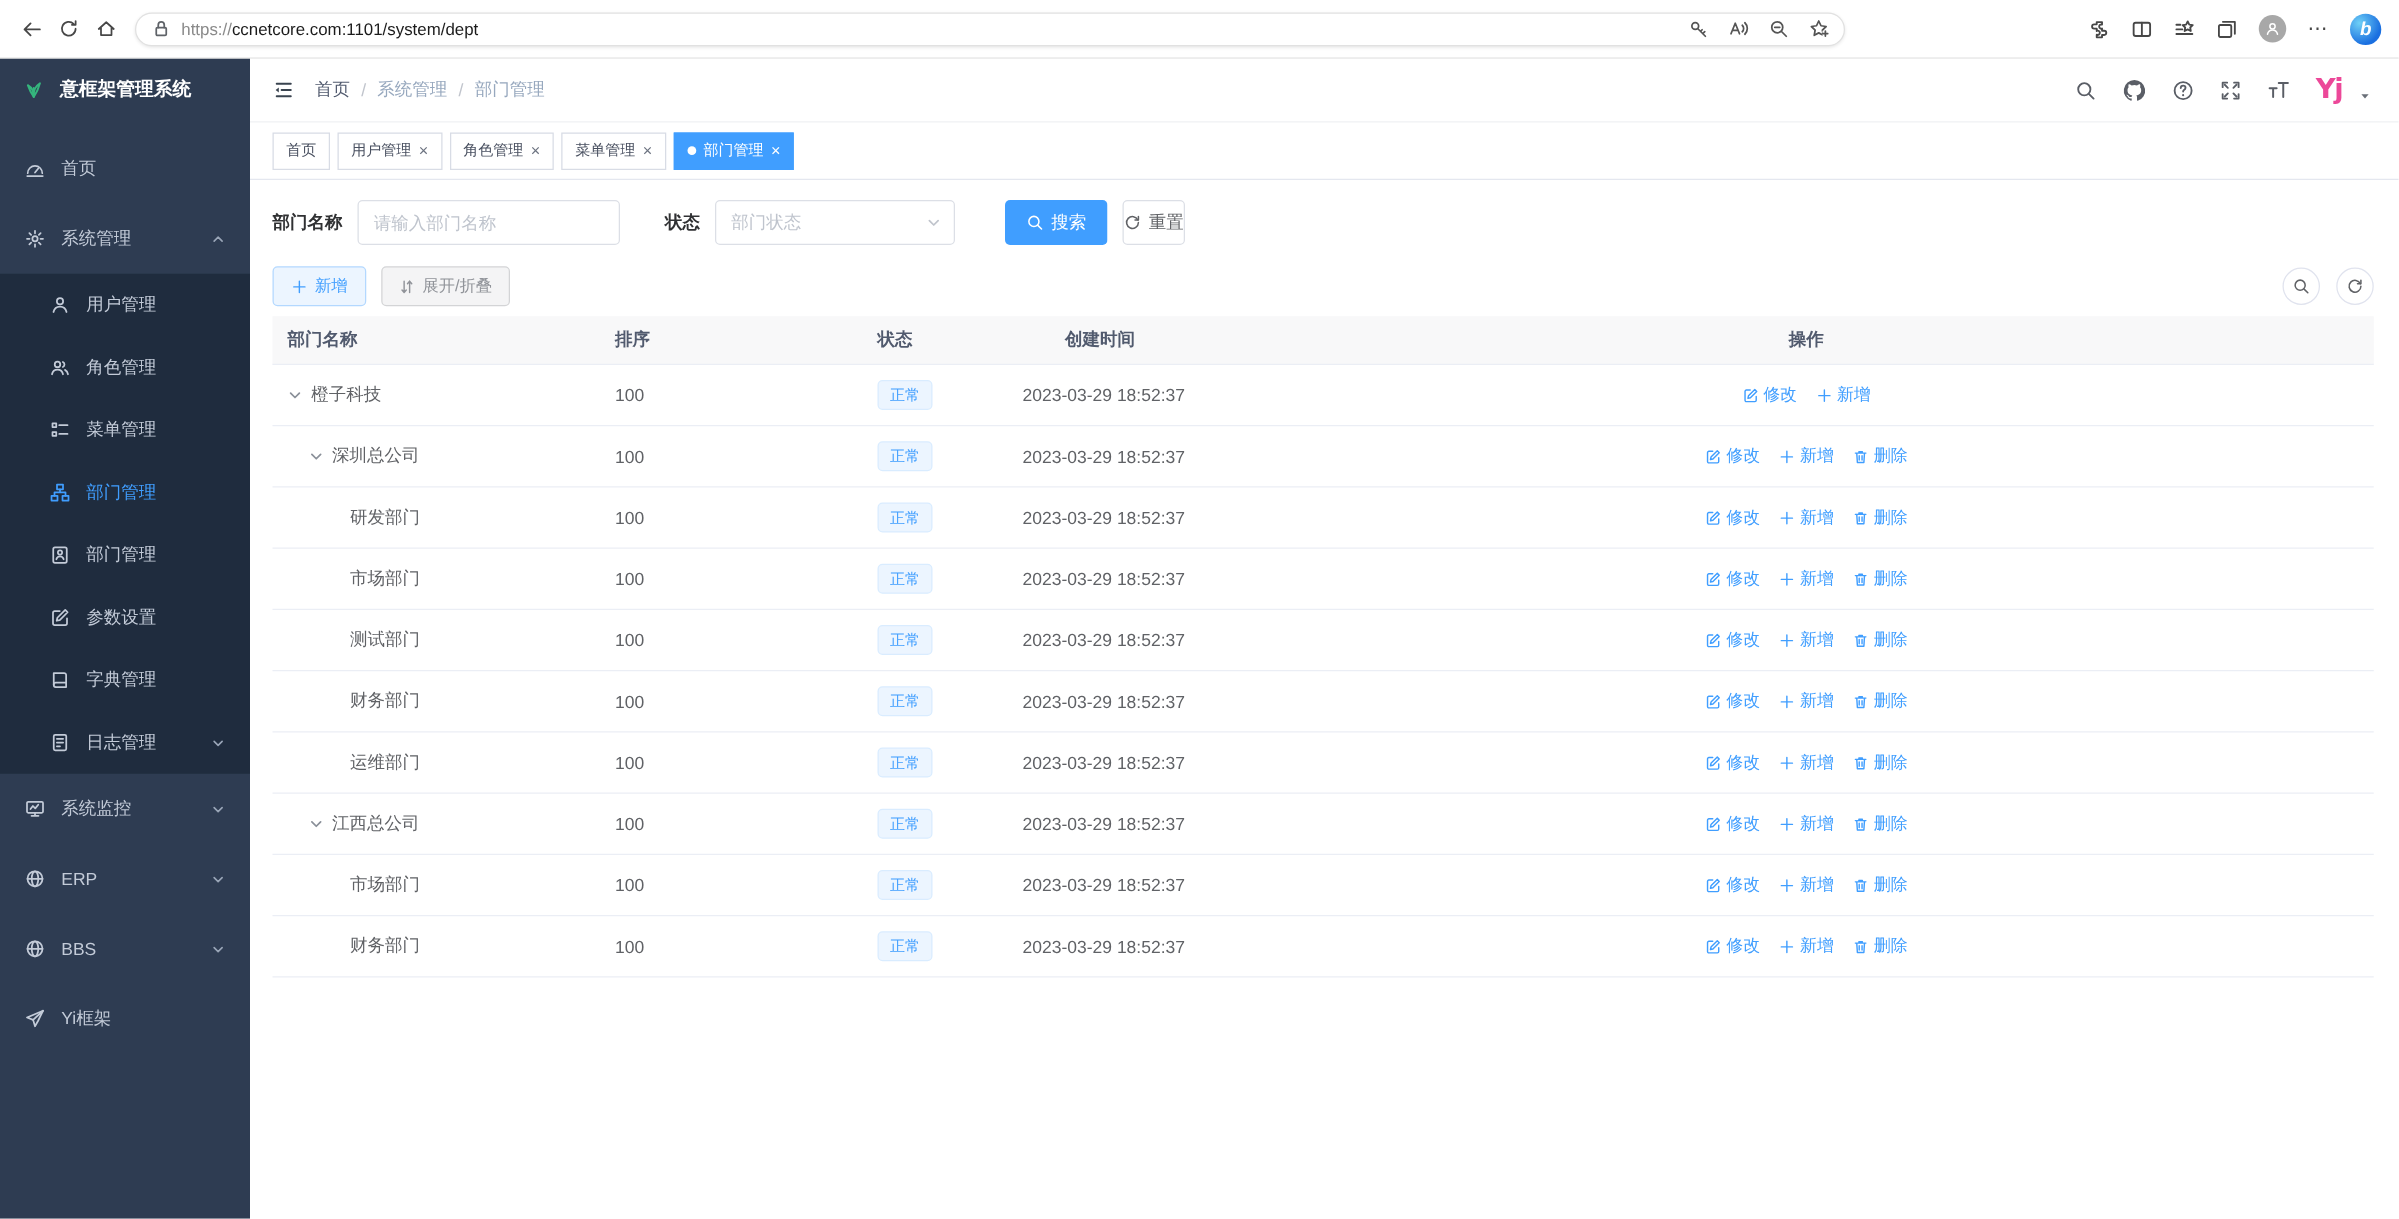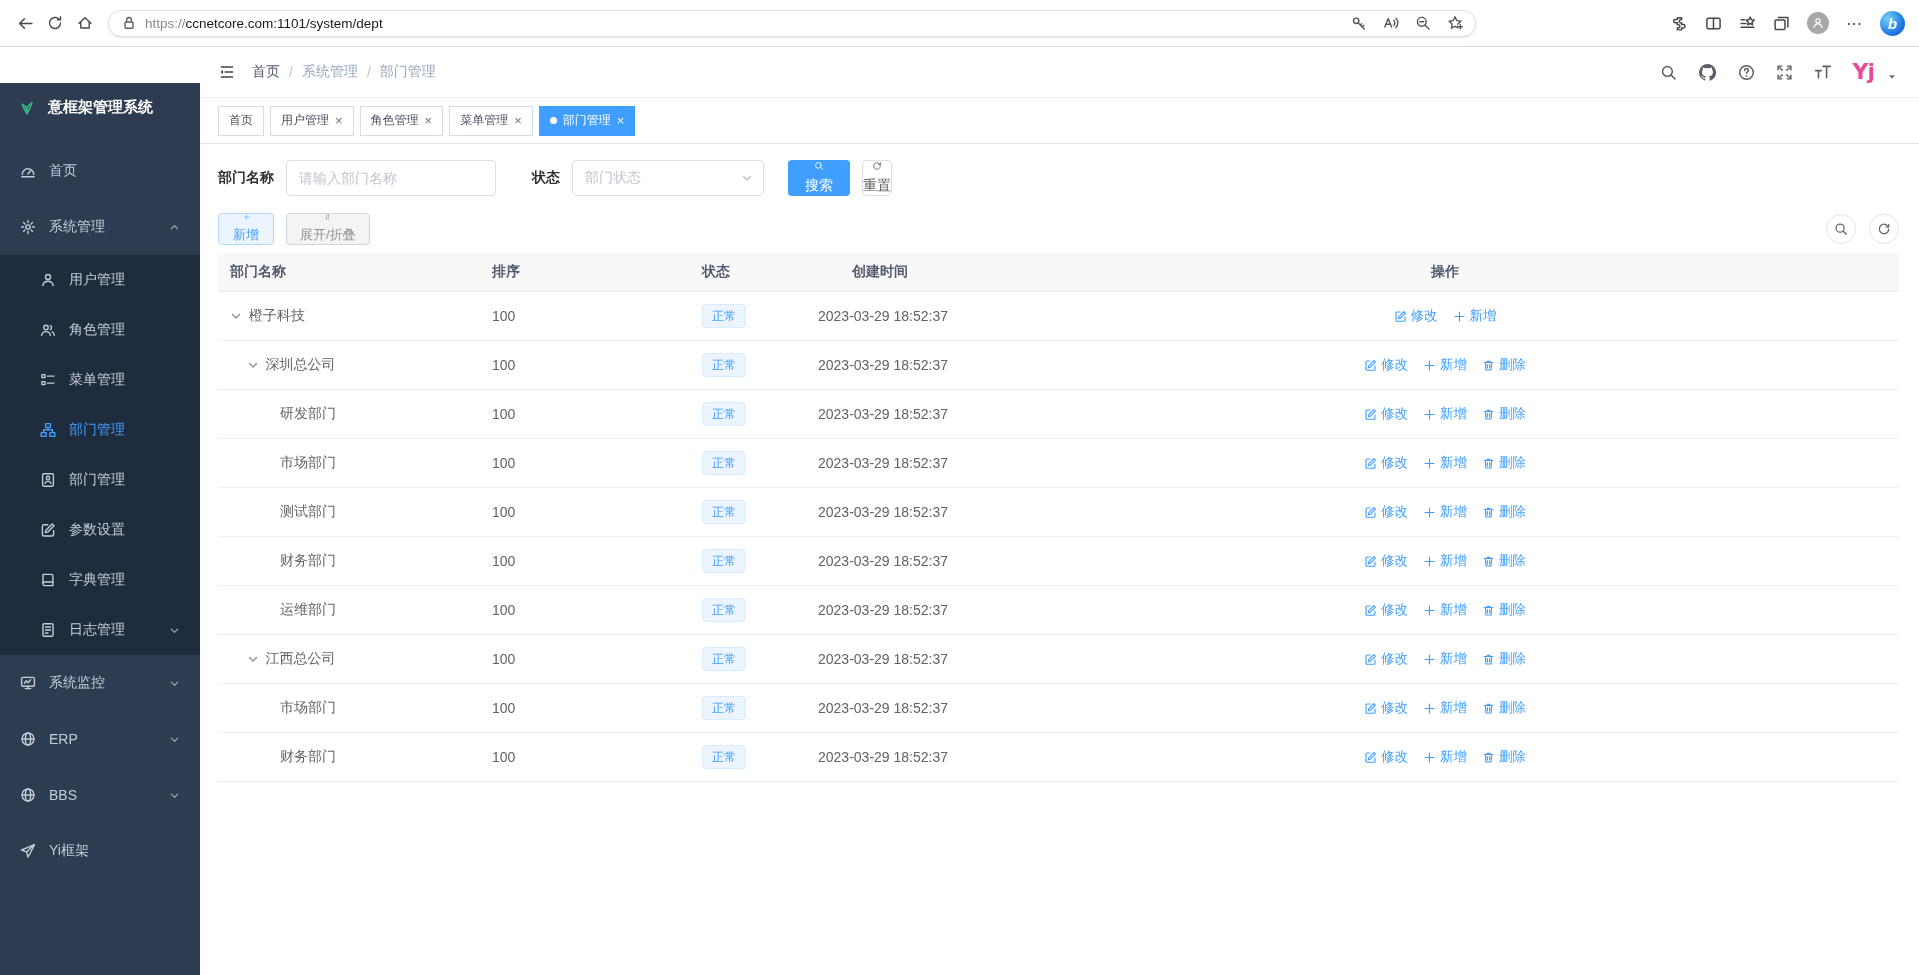--- a/index.html
+++ b/index.html
@@ -24,21 +24,21 @@
   .avatar-circ { width:22px; height:22px; border-radius:50%; background:#a8a8a8;
     display:flex; align-items:center; justify-content:center; color:#fff; }
   .copilot { width:25px; height:25px; border-radius:50%;
     background:radial-gradient(circle at 30% 30%, #6fd0f6, #1a6fe0 70%);
     color:#fff; font-weight:bold; font-style:italic; font-size:15px;
     display:flex; align-items:center; justify-content:center; }
   .more-dots { font-size:16px; color:#474747; letter-spacing:1px; }
 
   
   .app { flex:1; display:flex; min-height:0; }
-  .sidebar { width:200px; background:#2e3c52; color:#c3cbd8; flex:0 0 auto; overflow:hidden;margin-top:36px; }
+  .sidebar { width:200px; background:#2e3c52; color:#c3cbd8; flex:0 0 auto; overflow:hidden; }
   .logo { height:48px; display:flex; align-items:center; gap:10px; padding-left:16px;
     color:#fff; font-weight:bold; font-size:15px; }
   .menu { margin-top:12px; font-size:14px; }
   .mi { height:56px; display:flex; align-items:center; gap:13px; padding:0 20px; cursor:pointer; }
   .mi .chev-r { margin-left:auto; color:#9aa6b8; }
   .submenu { background:#1f2c3e; }
   .submenu .mi { height:50px; padding-left:40px; }
   .mi.active { color:#409eff; }
   .mi svg.ic { flex:0 0 auto; }
   .ic { width:16px; height:16px; }
@@ -70,26 +70,26 @@
   .dot { width:7px; height:7px; border-radius:50%; background:#fff; }
 
   
   .content { flex:1; padding:16px 20px 0 18px; min-height:0; }
   .filter-row { display:flex; align-items:center; height:36px; }
   .flabel { font-size:14px; font-weight:bold; color:#303133; margin-right:12px; }
   .txt-input { width:210px; height:36px; border:1px solid #dcdfe6; border-radius:4px;
     padding:0 12px; font-size:14px; color:#606266; outline:none; }
   .txt-input::placeholder { color:#bfc4cd; }
   .sel { width:192px; height:36px; border:1px solid #dcdfe6; border-radius:4px;
-    display:flex; align-items:center; padding:0 10px 0 12px; margin-right:24px;
+    display:flex; align-items:center; padding:0 10px 0 12px; margin-right:40px;
     font-size:14px; color:#bfc4cd; cursor:pointer; }
   .sel .chev-d { margin-left:auto; color:#c0c4cc; }
   .filter-row .flabel.second { margin-left:36px; }
   .btn { display:inline-flex; align-items:center; justify-content:flex-start; gap:6px;
-    border-radius:4px; font-size:14px; cursor:pointer; border:1px solid transparent;flex-direction:column; }
+    border-radius:4px; font-size:14px; cursor:pointer; border:1px solid transparent; }
   .btn-primary { background:#409eff; color:#fff; height:36px; padding:0 16px; }
   .btn-plain { background:#fff; border-color:#dcdfe6; color:#606266; height:36px;
     padding:0 0; margin-left:12px; }
   .toolbar { margin-top:17px; display:flex; align-items:center; }
   .btn-add { background:#ecf5ff; border-color:#b3d8ff; color:#409eff; height:32px;
     padding:0 14px; font-size:13px; }
   .btn-toggle { background:#f4f4f5; border-color:#d3d4d6; color:#909399; height:32px;
     padding:0 13px; font-size:13px; margin-left:12px; }
   .round-btns { margin-left:auto; display:flex; gap:13px; }
   .rbtn { width:30px; height:30px; border-radius:50%; border:1px solid #e0e3ee;

